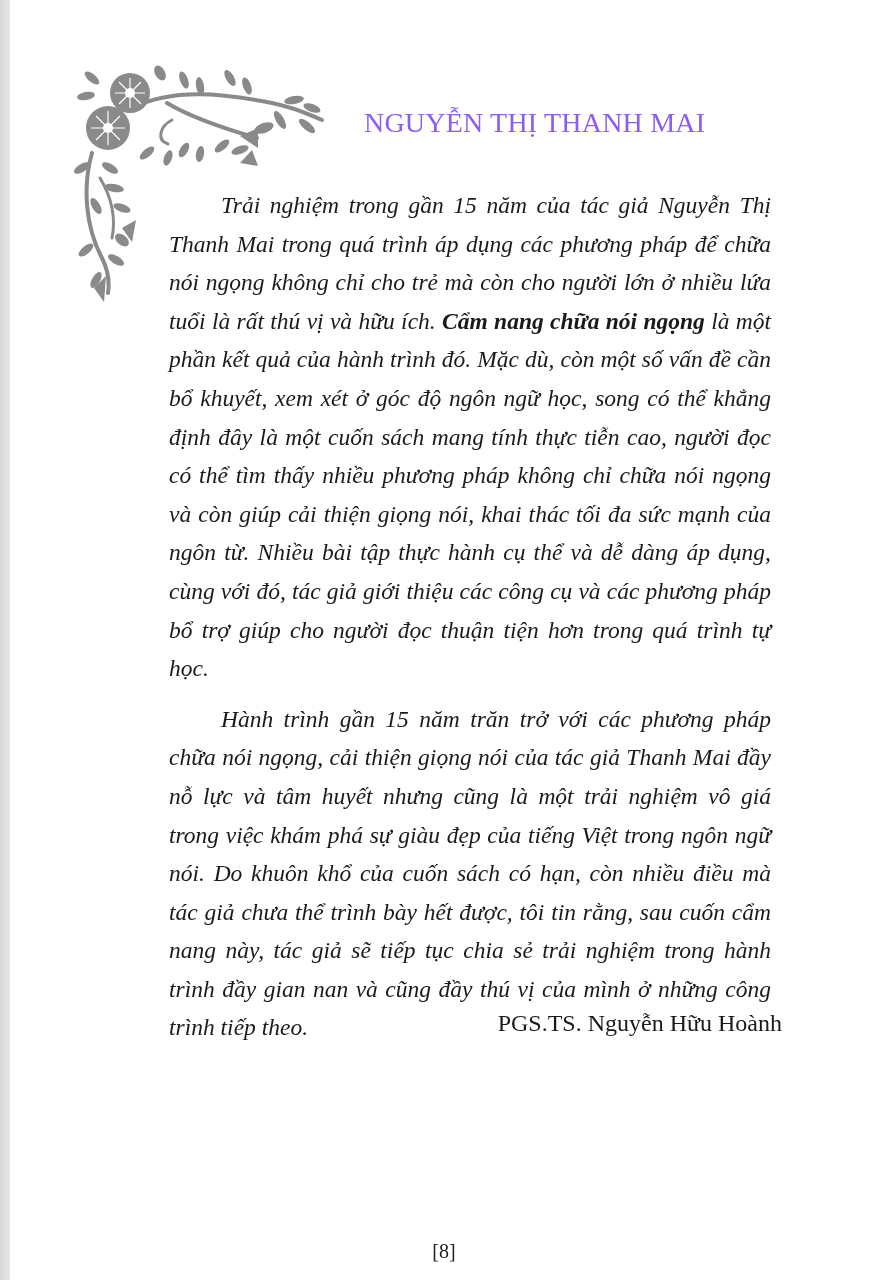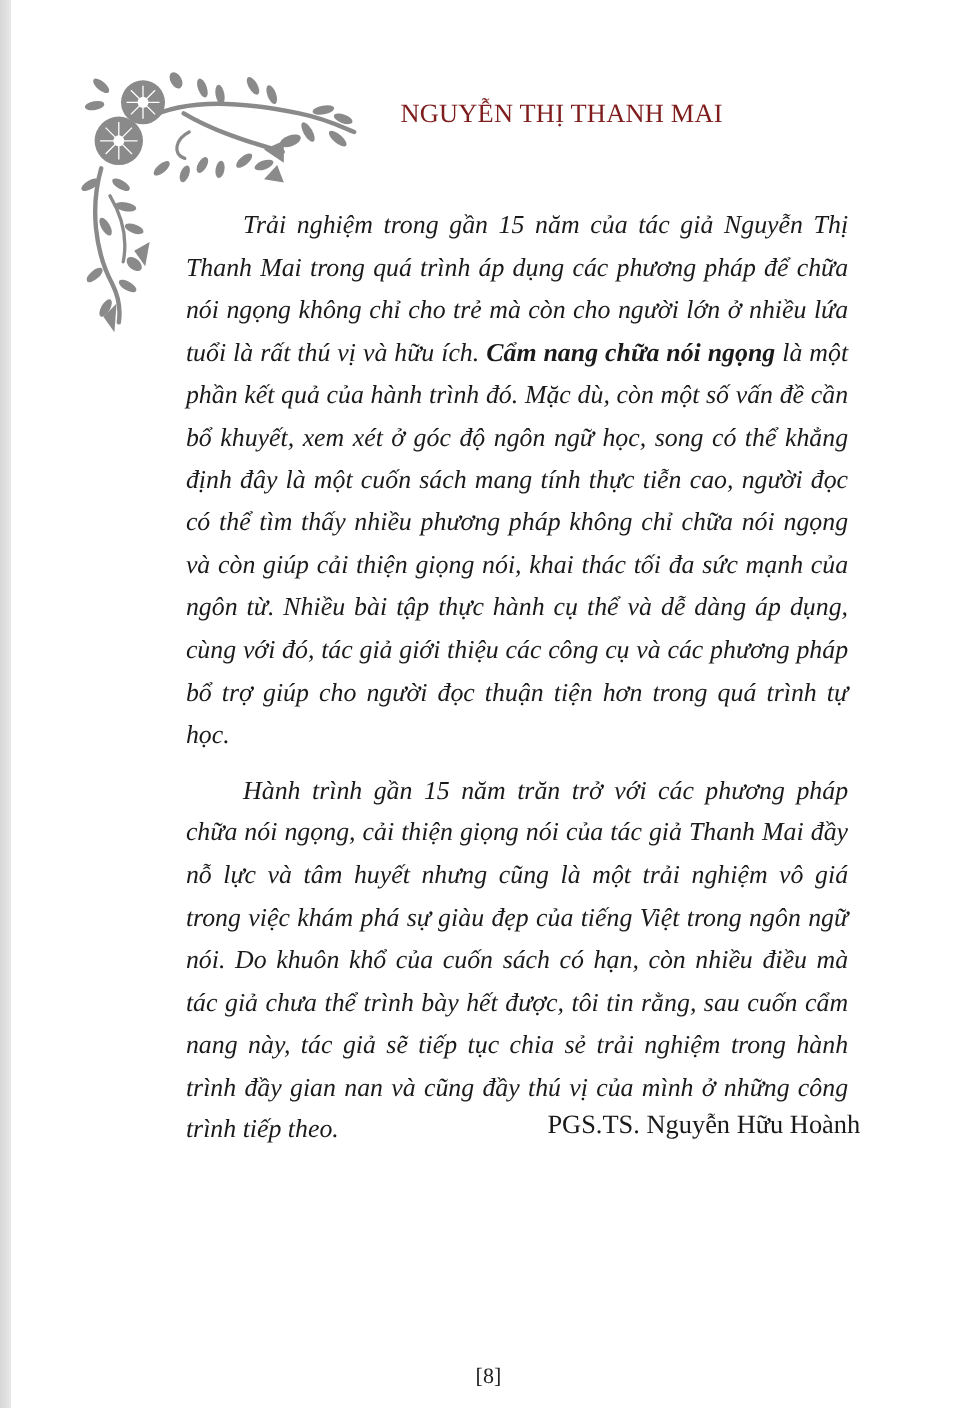--- a/index.html
+++ b/index.html
@@ -1,19 +1,19 @@
 <!DOCTYPE html>
 <html><head>
 <meta charset="utf-8">
 <style>
   html, body { margin:0; padding:0; }
   body { width:888px; height:1280px; background:#ffffff; position:relative; overflow:hidden; }
   .edge { position:absolute; left:0; top:0; width:10px; height:1280px; background:linear-gradient(to right,#d6d6d6,#e8e8e8); }
   .ornament { position:absolute; left:72px; top:58px; width:260px; height:245px; }
-  .header { position:absolute; left:364px; top:91px; font-family:"Liberation Serif","DejaVu Serif",serif; font-size:24px; color:#7f1d1d; letter-spacing:0.2px; }
+  .header { position:absolute; left:364px; top:107px; font-family:"Liberation Serif","DejaVu Serif",serif; font-size:28px; color:#8b5cf6; letter-spacing:0.2px; }
   .body { position:absolute; left:157px; top:174px; width:626px; font-family:"Liberation Serif","DejaVu Serif",serif; font-style:italic; font-size:23.5px; line-height:38.6px; color:#1a1a1a; text-align:justify; }
   .para { margin:12px; text-indent:52px; }
   .para + .para { margin-top:0; }
   .bold { font-weight:bold; }
   .sig { position:absolute; right:106px; top:1010px; font-family:"Liberation Serif","DejaVu Serif",serif; font-weight:normal; font-size:24px; color:#1a1a1a; }
   .pagenum { position:absolute; left:0; width:888px; top:1240px; text-align:center; font-family:"Liberation Serif","DejaVu Serif",serif; font-size:20px; color:#222; }
   .orn-fill { fill:#8a8a8a; }
   .orn-stroke { stroke:#8a8a8a; fill:none; stroke-linecap:round; }
 </style>
 </head>

